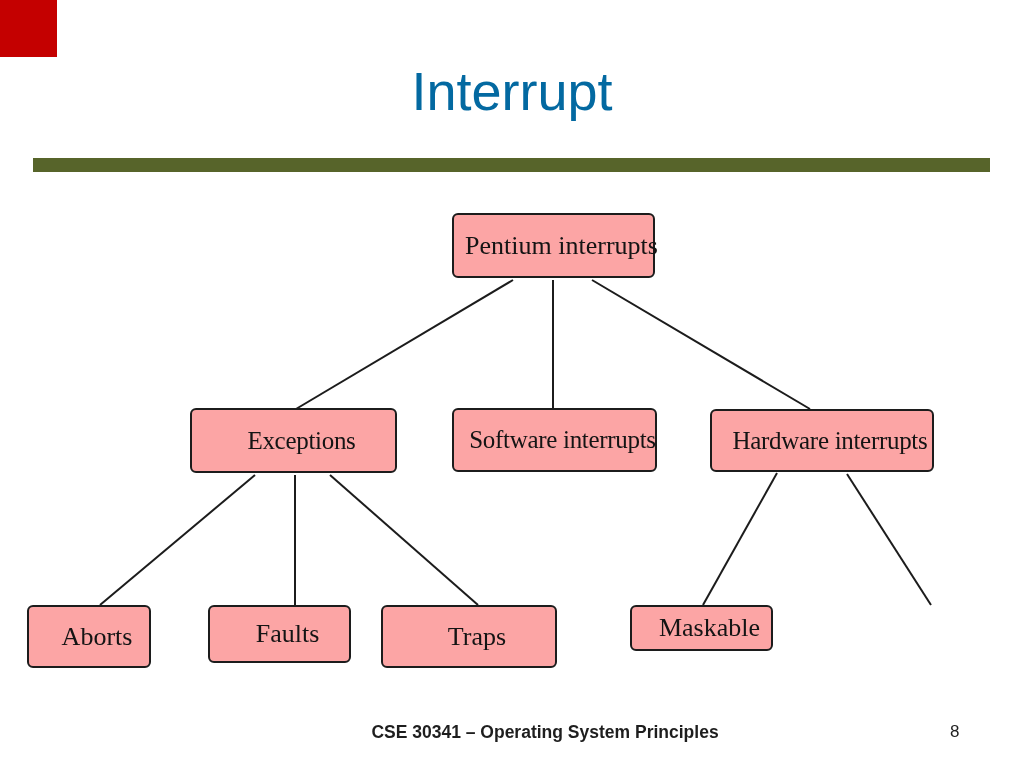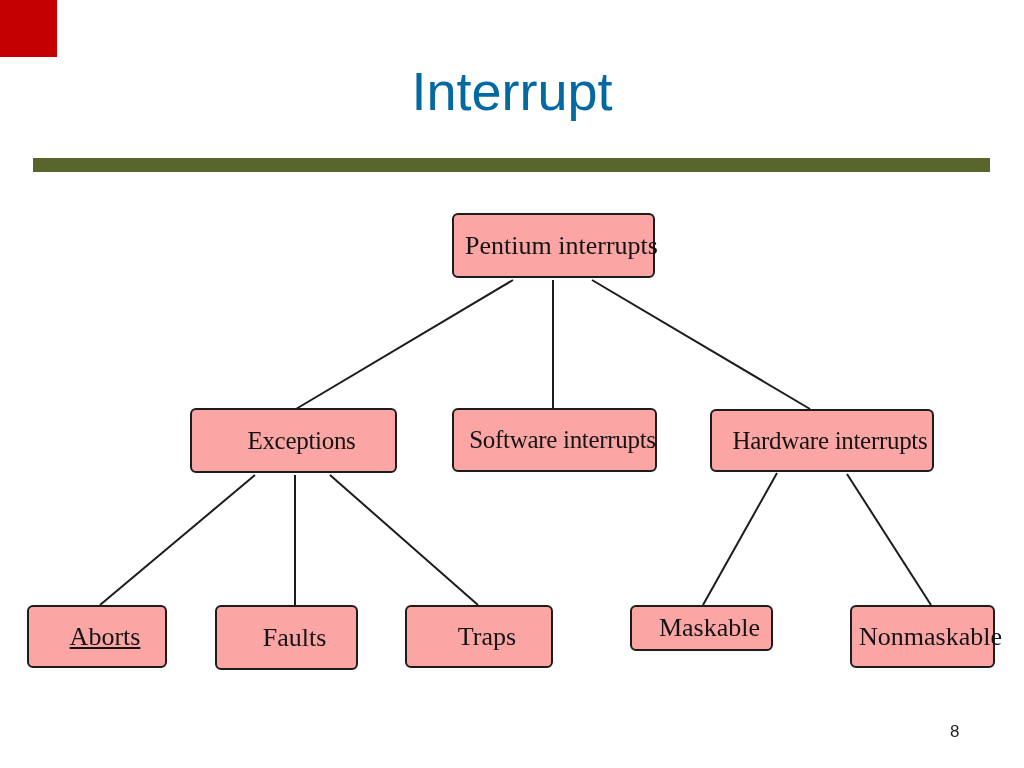--- a/index.html
+++ b/index.html
@@ -68,23 +68,23 @@
     white-space: nowrap;
     box-sizing: border-box;
     padding-left: 16px;
   }
   .node-root      { left: 452px; top: 213px; width: 203px; height: 65px; font-size: 26px; }
   .node-mid       { font-size: 25px; letter-spacing: -0.3px; }
   .node-exceptions{ left: 190px; top: 408px; width: 207px; height: 65px; }
   .node-software  { left: 452px; top: 408px; width: 205px; height: 64px; }
   .node-hardware  { left: 710px; top: 409px; width: 224px; height: 63px; }
   .node-leaf      { font-size: 26px; }
-  .node-aborts      { left: 27px;  top: 605px; width: 140px; height: 63px; text-decoration: underline; }
-  .node-faults      { left: 215px; top: 605px; width: 143px; height: 65px; }
-  .node-traps       { left: 405px; top: 605px; width: 148px; height: 63px; }
+  .node-aborts      { left: 27px;  top: 605px; width: 124px; height: 63px; }
+  .node-faults      { left: 208px; top: 605px; width: 143px; height: 58px; }
+  .node-traps       { left: 381px; top: 605px; width: 176px; height: 63px; }
   .node-maskable    { left: 630px; top: 605px; width: 143px; height: 46px; }
   .node-nonmaskable { left: 850px; top: 605px; width: 145px; height: 63px; }
   .footer-course {
     position: absolute;
     left: 545px;
     top: 722px;
     transform: translateX(-50%);
     font-size: 17.5px;
     font-weight: 600;
     color: #1e1e1e;
@@ -123,17 +123,17 @@
   <div class="node node-root">Pentium interrupts</div>
 
   <div class="node node-mid node-exceptions">Exceptions</div>
   <div class="node node-mid node-software">Software interrupts</div>
   <div class="node node-mid node-hardware">Hardware interrupts</div>
 
   <div class="node node-leaf node-aborts">Aborts</div>
   <div class="node node-leaf node-faults">Faults</div>
   <div class="node node-leaf node-traps">Traps</div>
   <div class="node node-leaf node-maskable">Maskable</div>
-  <div class="node node-leaf node-nonmaskable">Nonmaskable</div>
 
+  <div class="footer-course">CSE 30341 – Operating System Principles</div>
   <div class="page-number">8</div>
 
 </div>
 
 </body></html>

